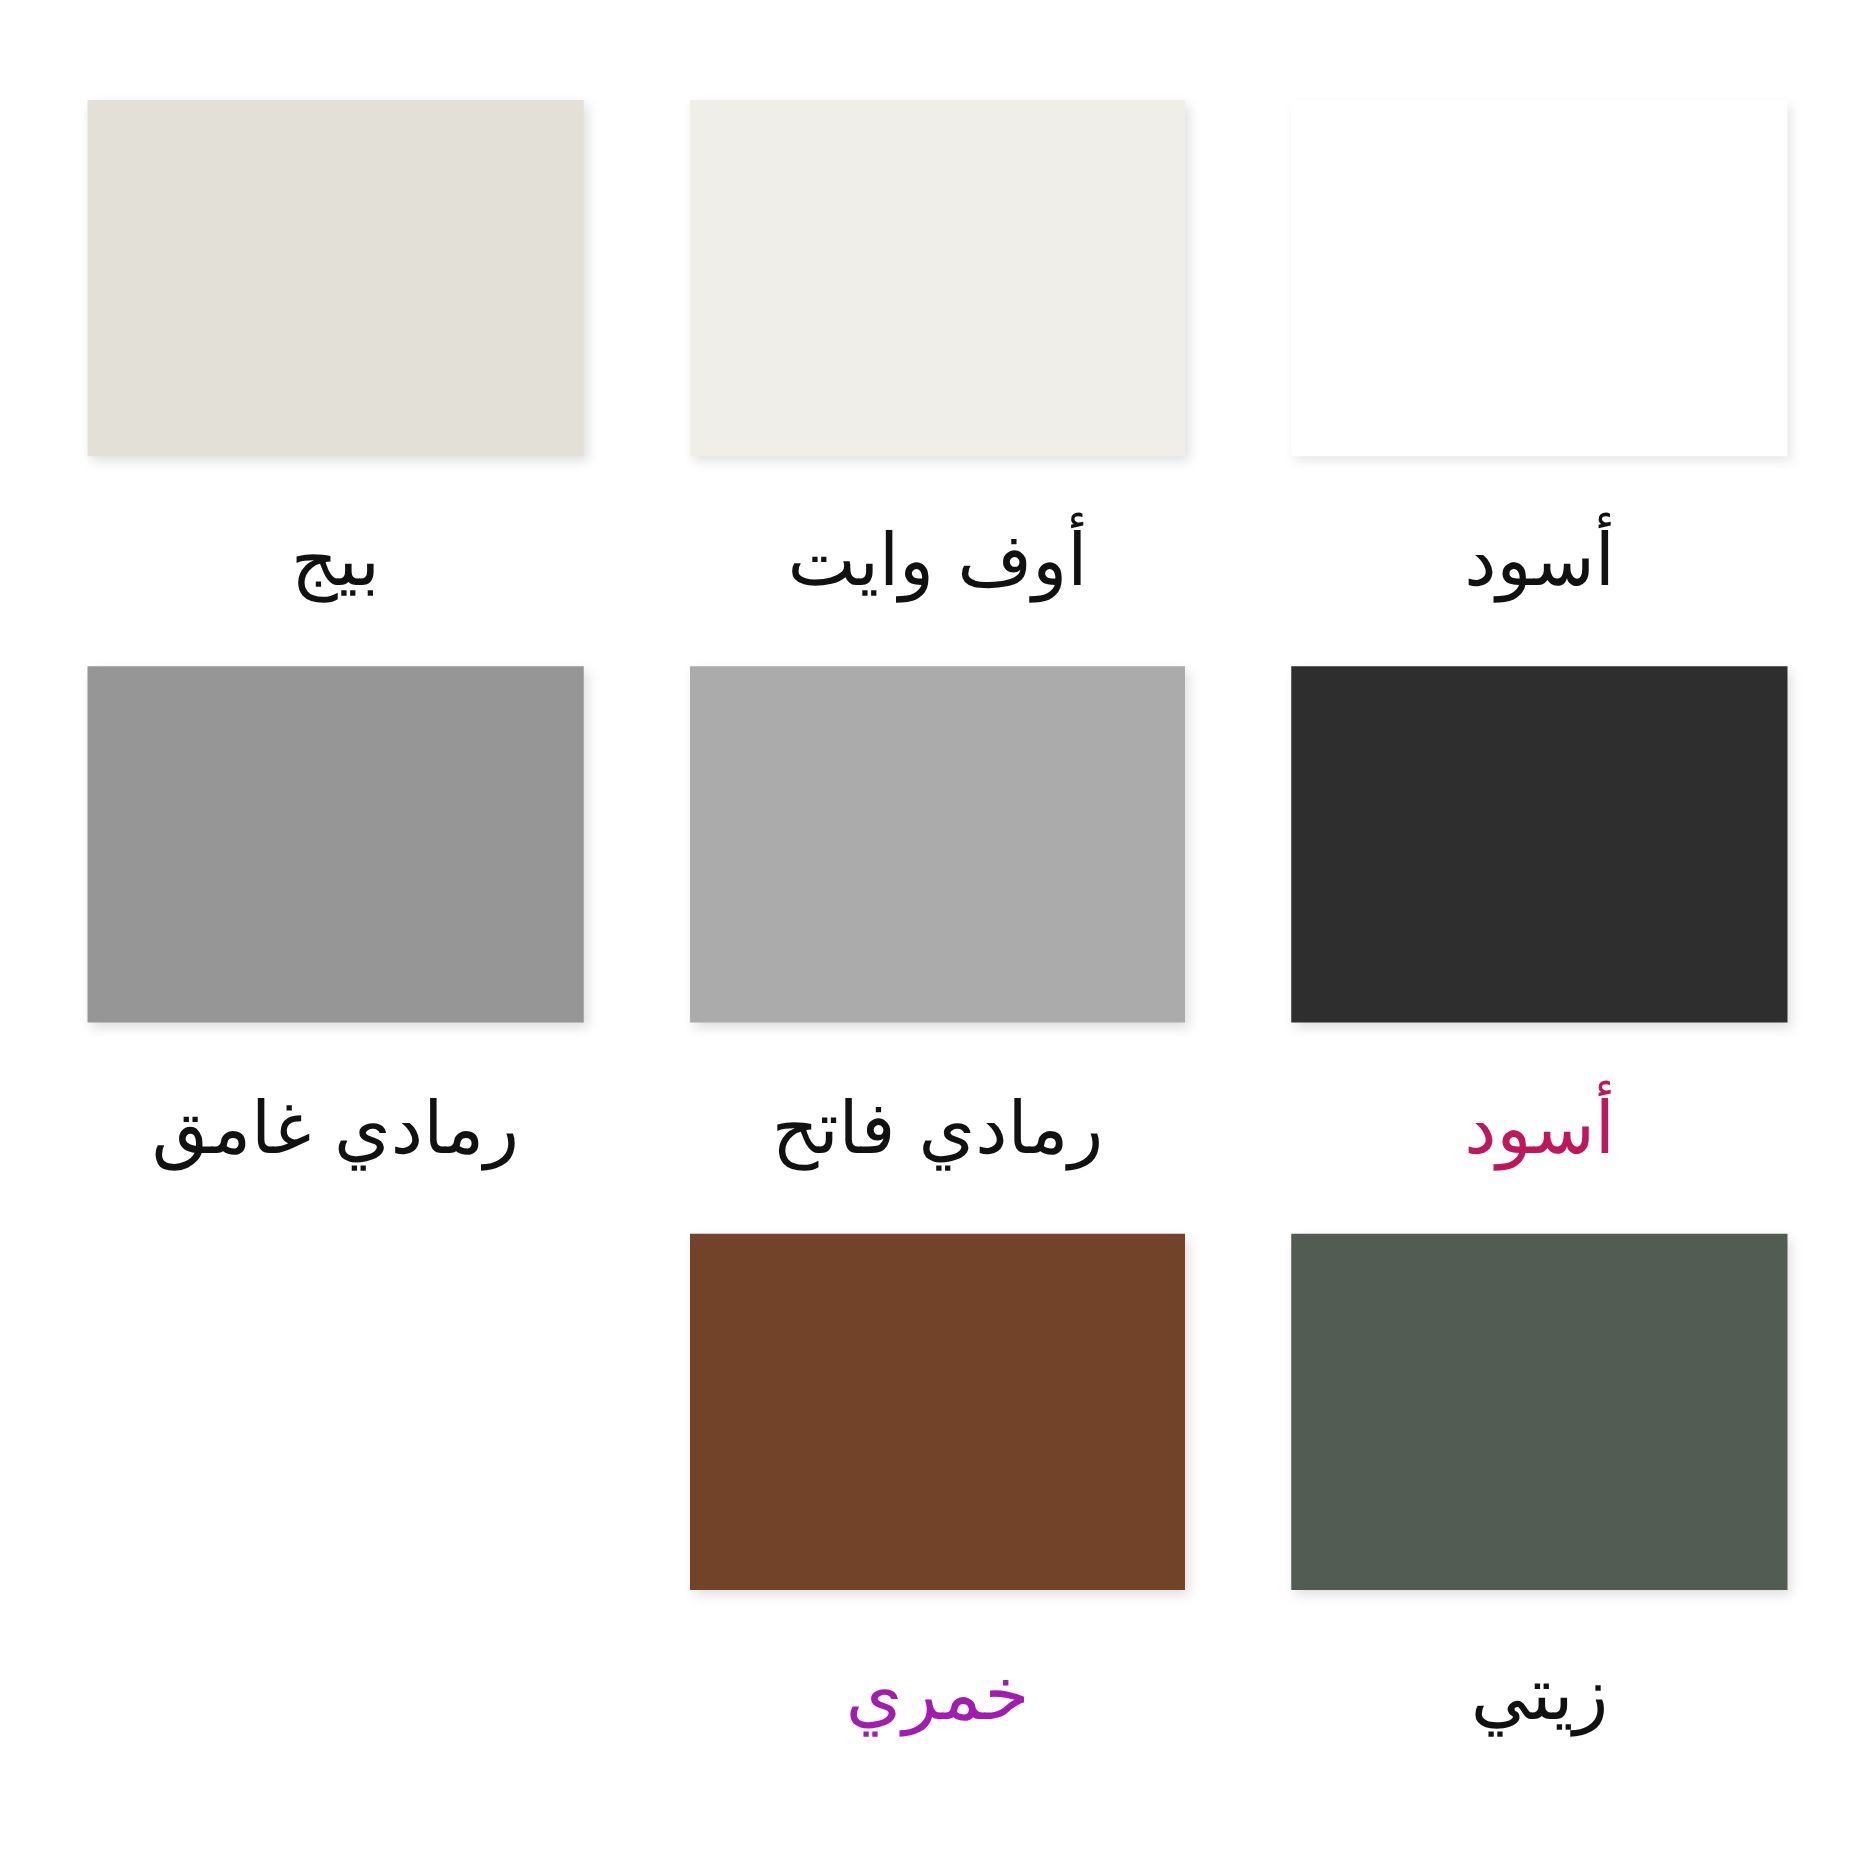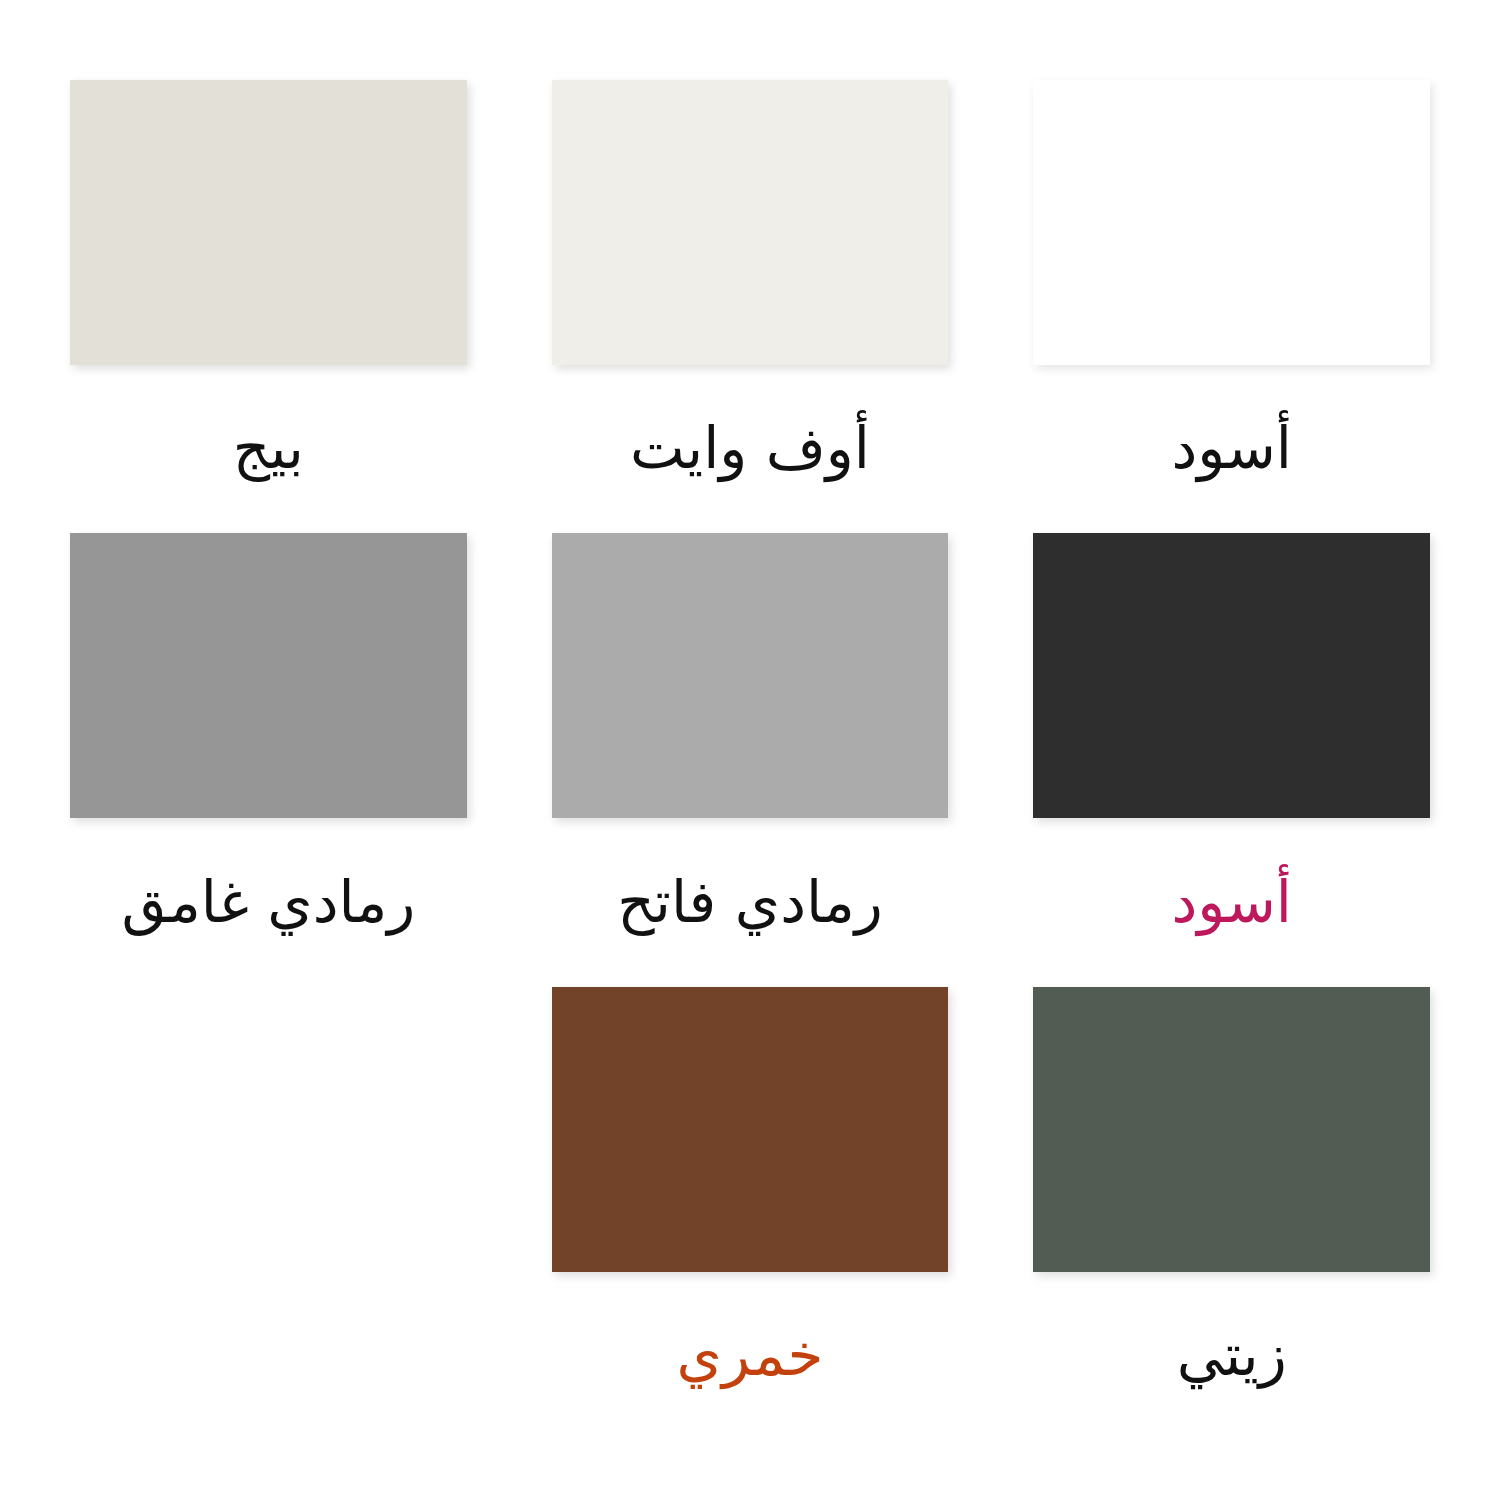--- a/index.html
+++ b/index.html
@@ -115,17 +115,17 @@
     <div class="swatch-chip" style="background-color: rgb(82, 92, 82);"></div>
     <div class="swatch-label-wrap">
       <span class="swatch-label" style="color: rgb(17, 17, 17); text-align: center;">زيتي</span>
     </div>
   </div>
 
 
   <div class="swatch-cell">
     <div class="swatch-chip" style="background-color: rgb(115, 67, 41);"></div>
     <div class="swatch-label-wrap">
-      <span class="swatch-label" style="color: #c2410c;">خمري</span>
+      <span class="swatch-label" style="color: #a21caf;">خمري</span>
     </div>
   </div>
 
 </main>
 
 </body></html>

